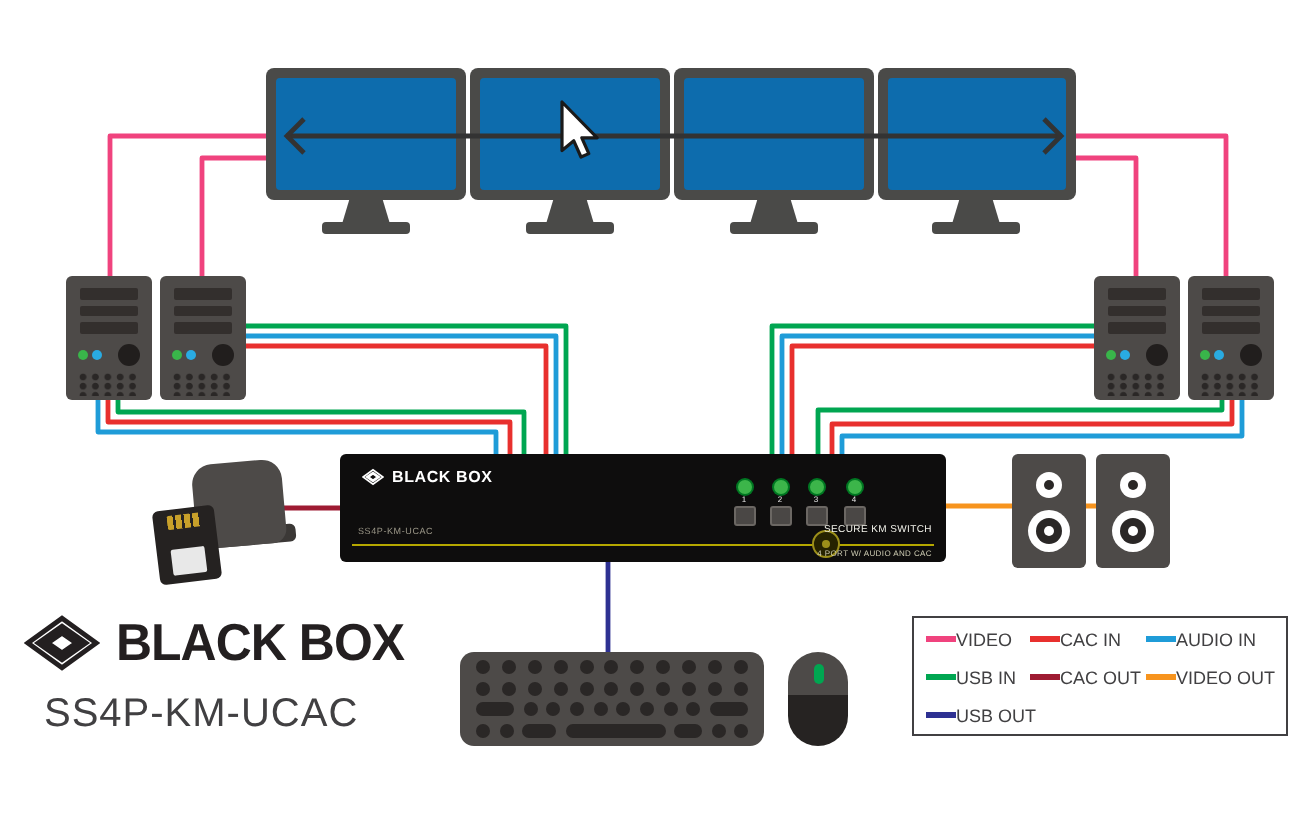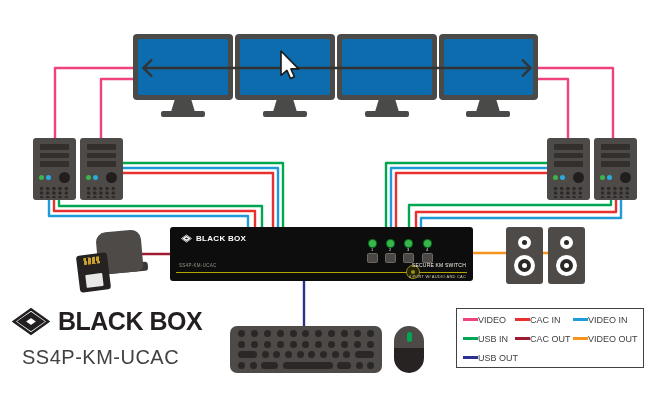--- a/index.html
+++ b/index.html
@@ -296,21 +296,21 @@
       <div class="legend-item">
         <span class="sw" style="background: rgb(240, 67, 126);"></span>
         <span class="lb">VIDEO</span>
       </div>
       <div class="legend-item">
         <span class="sw" style="background: rgb(232, 48, 46);"></span>
         <span class="lb">CAC IN</span>
       </div>
       <div class="legend-item">
         <span class="sw" style="background: rgb(31, 156, 216);"></span>
-        <span class="lb">VIDEO IN</span>
+        <span class="lb">AUDIO IN</span>
       </div>
       <div class="legend-item">
         <span class="sw" style="background: rgb(0, 166, 81);"></span>
         <span class="lb">USB IN</span>
       </div>
       <div class="legend-item">
         <span class="sw" style="background: rgb(158, 27, 50);"></span>
         <span class="lb">CAC OUT</span>
       </div>
       <div class="legend-item">

